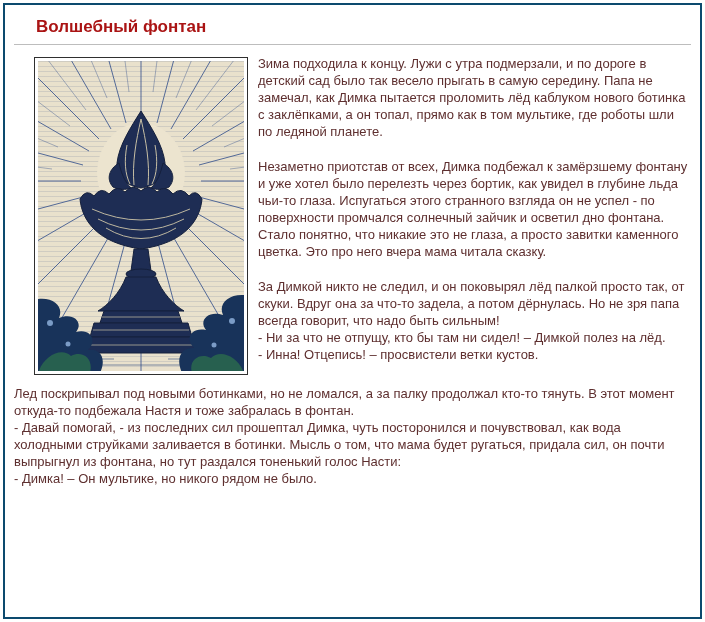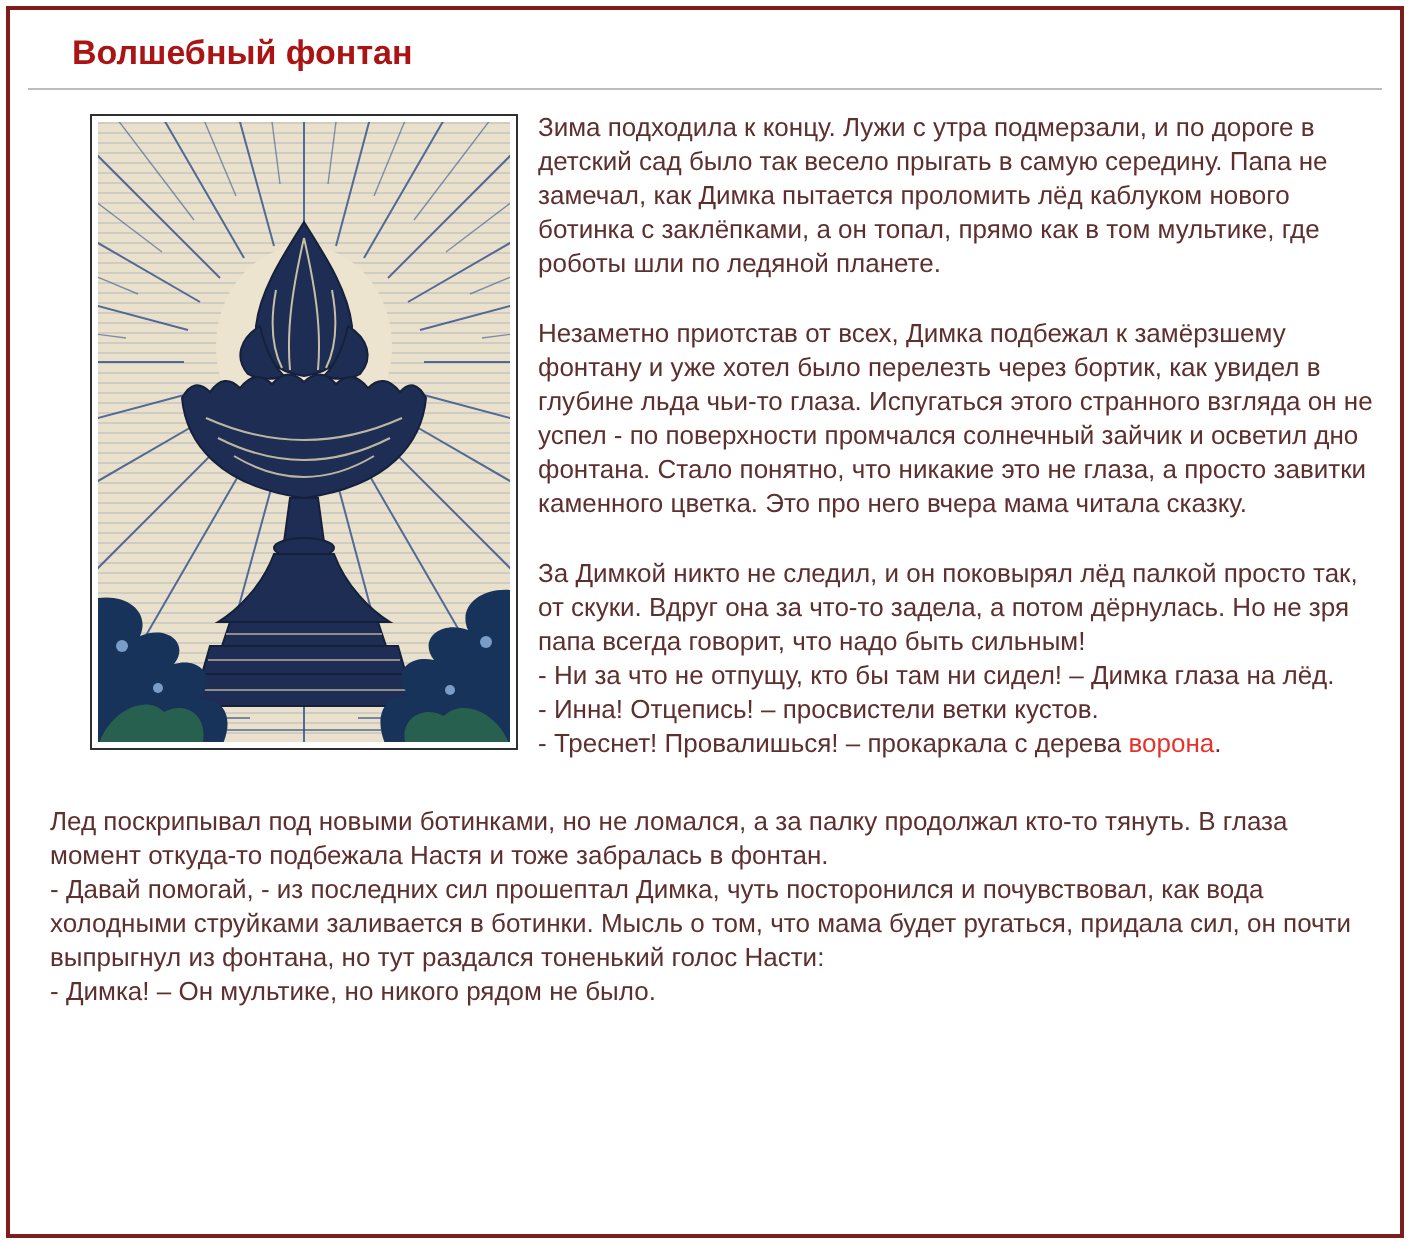--- a/index.html
+++ b/index.html
@@ -10,41 +10,40 @@
   }
   .page {
     width: 705px; height: 622px;
     box-sizing: border-box;
     padding: 3px;
     background: #ffffff;
   }
   .frame {
     box-sizing: border-box;
     width: 100%; height: 100%;
-    border: 2px solid #7f1d1d;
+    border: 2px solid #0c4a6e;
     padding: 10px 9px 8px 9px;
     overflow: hidden;
     background: #ffffff;
   }
   .title {
     margin: 2px 0 0 22px;
     font-size: 17px;
     font-weight: bold;
     color: #aa1414;
   }
   .rule {
     border: 0;
     border-top: 1px solid #bdbdbd;
     margin: 7px 0 10px 0;
   }
   .story {
     color: #5e2f2f;
     font-size: 13px;
     line-height: 17px;
-    margin-left: 11px;
   }
   .figure {
     float: left;
     margin: 2px 10px 6px 20px;
     border: 1px solid #2f2f2f;
     padding: 3px;
     background: #ffffff;
   }
   .art {
     position: relative;
@@ -168,28 +167,25 @@
       </div>
 
       <div class="para">Зима подходила к концу. Лужи с утра подмерзали, и по дороге в детский сад было так весело прыгать в самую середину. Папа не замечал, как Димка пытается проломить лёд каблуком нового ботинка с заклёпками, а он топал, прямо как в том мультике, где роботы шли по ледяной планете.</div>
 
       <div class="para">
         <div class="line">Незаметно приотстав от всех, Димка подбежал к замёрзшему фонтану и уже хотел было перелезть через бортик, как увидел в глубине льда чьи-то глаза. Испугаться этого странного взгляда он не успел - по поверхности промчался солнечный зайчик и осветил дно фонтана. Стало понятно, что никакие это не глаза, а просто завитки каменного цветка. Это про него вчера мама читала сказку.</div>
       </div>
 
       <div class="para tight">
         <div class="line">За Димкой никто не следил, и он поковырял лёд палкой просто так, от скуки. Вдруг она за что-то задела, а потом дёрнулась. Но не зря папа всегда говорит, что надо быть сильным!</div>
-        <div class="line">- Ни за что не отпущу, кто бы там ни сидел! – Димка глаза на лёд.</div>
+        <div class="line">- Ни за что не отпущу, кто бы там ни сидел! – Димкой полез на лёд.</div>
         <div class="line">- Инна! Отцепись! – просвистели ветки кустов.</div>
-        <div class="line">
-          <span>- Треснет! Провалишься! – прокаркала с дерева </span><a class="crow-link">ворона</a><span>.</span>
-        </div>
       </div>
 
       <div class="para">
-        <div class="line">Лед поскрипывал под новыми ботинками, но не ломался, а за палку продолжал кто-то тянуть. В глаза момент откуда-то подбежала Настя и тоже забралась в фонтан.</div>
+        <div class="line">Лед поскрипывал под новыми ботинками, но не ломался, а за палку продолжал кто-то тянуть. В этот момент откуда-то подбежала Настя и тоже забралась в фонтан.</div>
         <div class="line">- Давай помогай, - из последних сил прошептал Димка, чуть посторонился и почувствовал, как вода холодными струйками заливается в ботинки. Мысль о том, что мама будет ругаться, придала сил, он почти выпрыгнул из фонтана, но тут раздался тоненький голос Насти:</div>
         <div class="line">- Димка! – Он мультике, но никого рядом не было.</div>
       </div>
 
     </div>
   </div>
 </div>
 
 </body></html>

